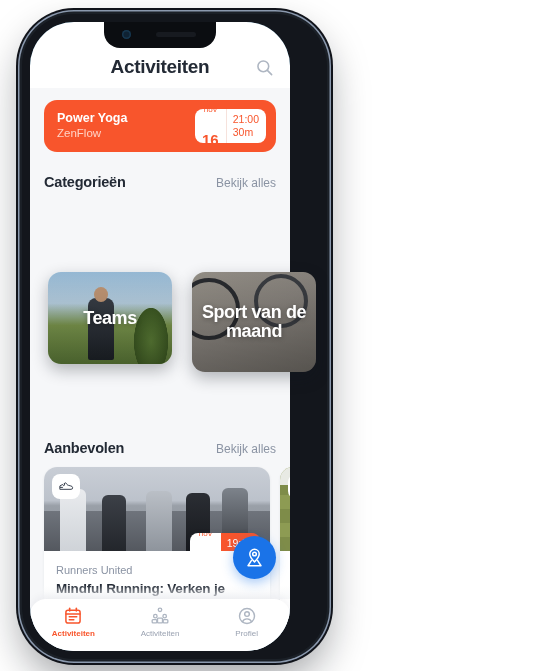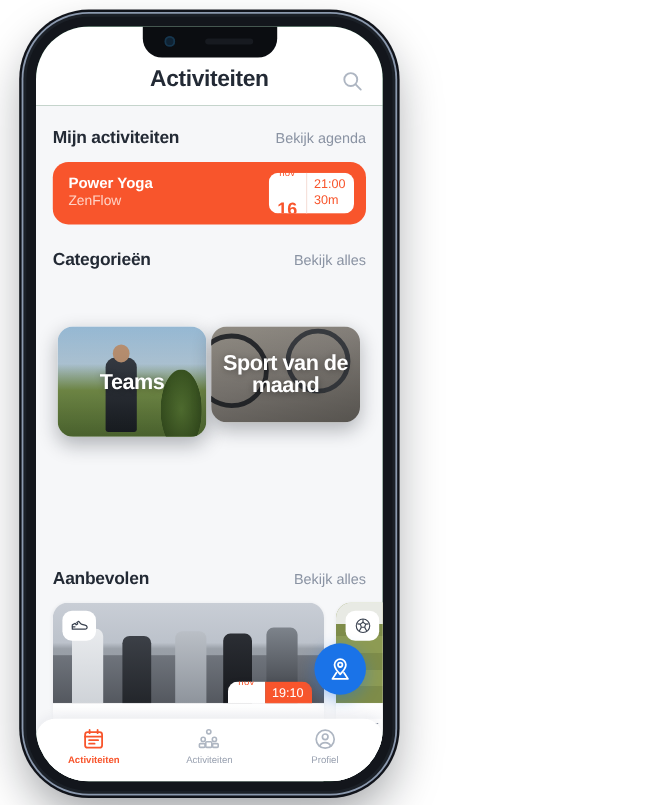--- a/index.html
+++ b/index.html
@@ -33,24 +33,24 @@
       0 0 0 4px #8b99ae,
       0 0 0 6px #10131a,
       0 18px 40px rgba(10,14,22,0.40);
     z-index: 5;
   }
 
   #phone-screen {
     position: absolute;
     left: 30px;
     top: 22px;
-    width: 289px;
+    width: 260px;
     height: 629px;
     border-radius: 44px;
-    background: #14532d;
+    background: #0c4a6e;
     overflow: hidden;
     z-index: 6;
   }
 
   
   #notch {
     position: absolute;
     left: 50%;
     transform: translateX(-50%);
     top: 0;
@@ -353,21 +353,21 @@
   .photo-teams .person {
     position:absolute; left:40px; bottom:4px; width:26px; height:62px; border-radius:8px 8px 2px 2px;
     background: linear-gradient(180deg,#3a4049 0%, #2a2f36 62%, #1d2228 100%);
   }
   .photo-teams .head {
     position:absolute; left:46px; bottom:62px; width:14px; height:15px; border-radius:50%;
     background:#c79b79;
   }
 
   
-  #cat-maand { left: 176px; top: 272px; width: 124px; height: 80px; z-index: 6; }
+  #cat-maand { left: 192px; top: 272px; width: 124px; height: 100px; z-index: 6; }
   .photo-bike { position:absolute; inset:0;
     background: linear-gradient(155deg,#9a958c 0%, #8b8680 45%, #6e6a64 100%); }
   .photo-bike .wheel {
     position:absolute; border:4px solid #2a2c30; border-radius:50%;
   }
   .photo-bike .w1 { left:-14px; top:6px; width:62px; height:62px; }
   .photo-bike .w2 { right:8px; top:2px; width:54px; height:54px; border-color:#3b3e43; }
 
   
   #cat-fietsen { left: 298px; top: 272px; width: 124px; height: 92px; z-index: 8; }
@@ -476,24 +476,20 @@
       <span id="search-icon">
         <svg viewBox="0 0 24 24" width="19" height="19" fill="none" stroke="#aeb6c2" stroke-width="2" stroke-linecap="round">
           <circle cx="10.5" cy="10.5" r="6.8"></circle>
           <line x1="15.6" y1="15.6" x2="21" y2="21"></line>
         </svg>
       </span>
     </div>
 
     <div id="app-body">
 
-      <div class="section-head" id="my-activities-head">
-        <span class="section-title">Mijn activiteiten</span>
-        <span class="section-link">Bekijk agenda</span>
-      </div>
 
       <div id="activity-card">
         <div id="activity-card-texts">
           <div id="activity-title">Power Yoga</div>
           <div id="activity-subtitle">ZenFlow</div>
         </div>
         <div class="date-pill">
           <div class="dp-left">
             <span class="dp-mon">nov</span>
             <span class="dp-day">16</span>

